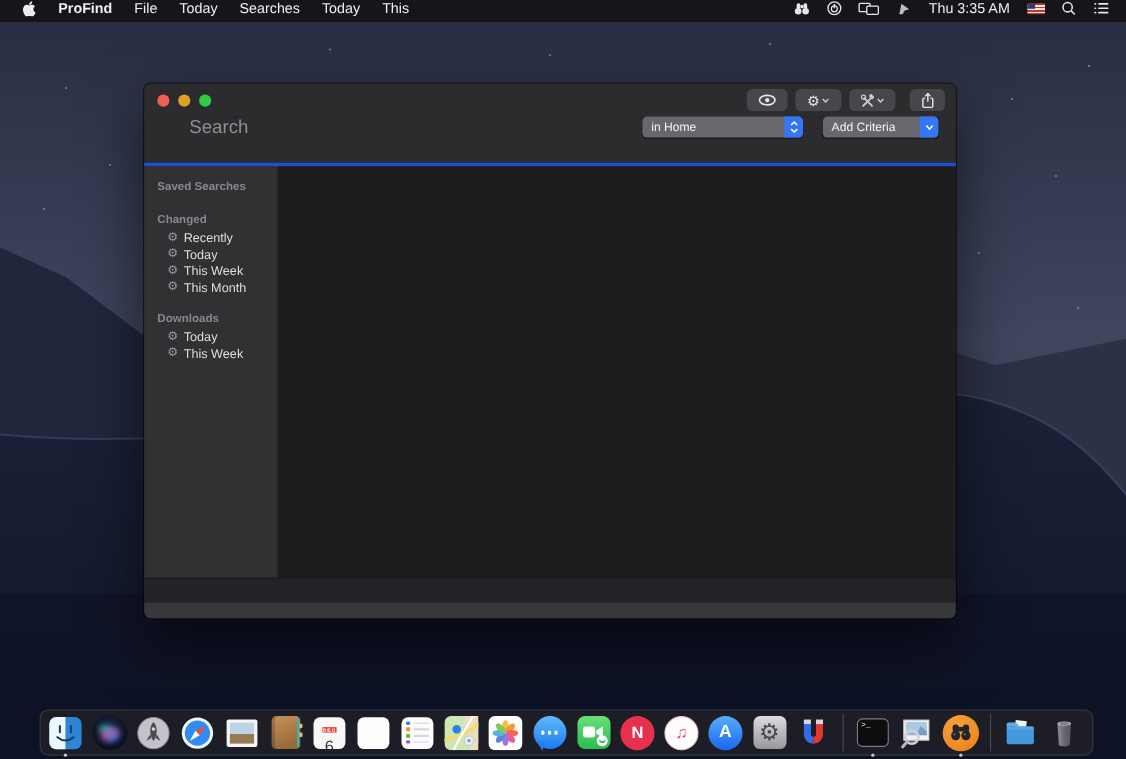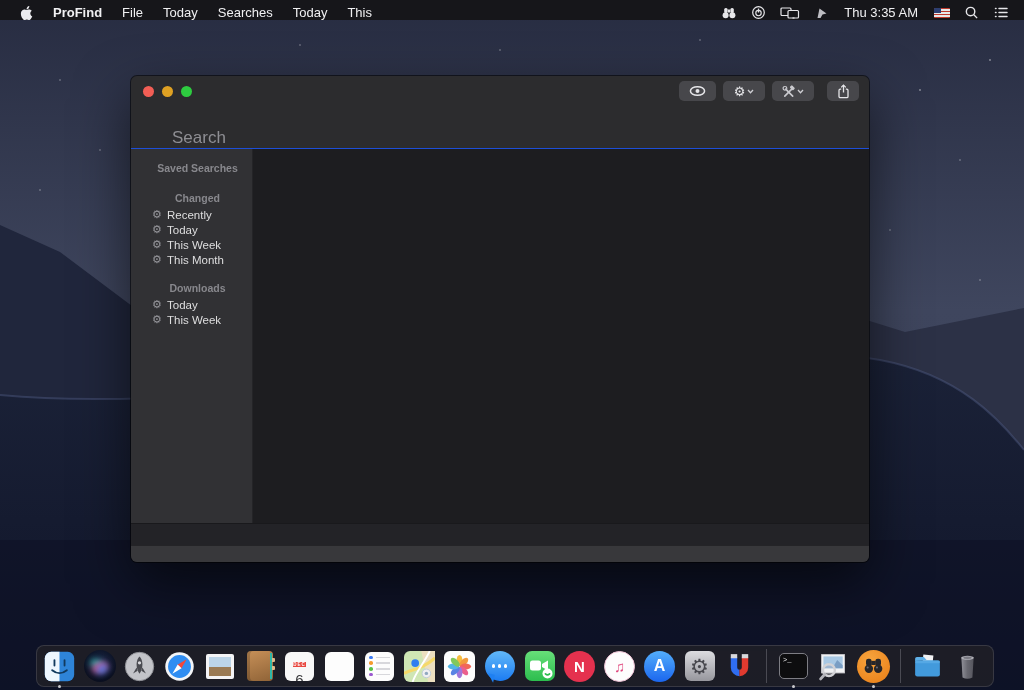--- a/index.html
+++ b/index.html
@@ -2,21 +2,21 @@
 <html><head>
 <meta charset="utf-8">
 <style>
   html,body{margin:0;padding:0;background:#000;}
   .screen{position:relative;width:1024px;height:690px;overflow:hidden;
     font-family:"Liberation Sans",sans-serif;background:#333a52;}
   .wallpaper{position:absolute;inset:0;z-index:0;}
 
   
   .menubar{position:absolute;left:0;top:0;width:100%;height:20px;z-index:30;
-    background:rgba(21,21,24,0.95);display:flex;align-items:flex-end;color:#f0f0f2;font-size:13px;}
+    background:rgba(21,21,24,0.95);display:flex;align-items:flex-start;color:#f0f0f2;font-size:13px;}
   .mb-left{display:flex;align-items:center;gap:0;padding-left:10px;}
   .mb-apple{padding:0 10px;display:flex;align-items:center;}
   .mb-app{font-weight:bold;padding:0 10px;}
   .mb-item{padding:0 10px;}
   .mb-right{margin-left:auto;display:flex;align-items:center;gap:0;padding-right:8px;}
   .mb-ic{padding:0 7px;display:flex;align-items:center;}
   .mb-clock{padding:0 9px;font-size:13px;}
   .flag{width:16px;height:10px;position:relative;background:repeating-linear-gradient(#c0392b 0 1.5px,#e8e8e8 1.5px 3px);border-radius:1px;overflow:hidden;}
   .flag i{position:absolute;left:0;top:0;width:7px;height:5.5px;background:#2c3e70;}
 
@@ -25,34 +25,34 @@
     border-radius:6px;overflow:hidden;background:#1d1d20;
     box-shadow:0 22px 55px rgba(0,0,0,0.6),0 0 0 1px rgba(0,0,0,0.55);}
   .titlebar{height:30px;background:#2c2c2e;display:flex;align-items:center;position:relative;}
   .tl{display:flex;gap:8px;margin-left:12px;}
   .tl i{width:11px;height:11px;border-radius:50%;}
   .toolbar{margin-left:auto;margin-right:10px;display:flex;align-items:center;gap:7px;}
   .tbtn{height:20px;background:#47474b;border-radius:5px;display:flex;align-items:center;justify-content:center;gap:2px;padding:0 7px;}
   .tbtn .gearglyph{font-size:13px;color:#e6e6e9;line-height:1;}
   .chev{display:flex;}
 
-  .searchhead{height:42px;background:#2c2c2e;display:flex;align-items:flex-end;border-bottom:1px solid #1d4ed8;position:relative;}
+  .searchhead{height:42px;background:#2c2c2e;display:flex;align-items:flex-start;border-bottom:3px solid #1d4ed8;position:relative;}
   .searchtitle{margin-left:41px;font-size:17px;color:#8e8e93;}
   .popups{position:absolute;right:16px;display:flex;gap:18px;align-items:center;}
   .popup{height:19px;background:#67676c;border-radius:4px;display:flex;align-items:center;
     color:#f4f4f6;font-size:11px;box-shadow:0 0.5px 1px rgba(0,0,0,0.4);}
   .popup .lbl{padding:0 8px;white-space:nowrap;}
   .popup .cap{width:17px;height:19px;background:#3576f6;border-radius:0 4px 4px 0;margin-left:auto;
     display:flex;flex-direction:column;align-items:center;justify-content:center;}
   .popup.scope{width:146px;}
   .popup.addc{width:105px;}
 
   .winbody{display:flex;height:374px;}
   .sidebar{width:122px;background:#313134;border-right:1px solid #242427;padding-top:10px;box-sizing:border-box;}
-  .sb-h{color:#88888d;font-size:10.5px;font-weight:bold;padding:3px 0 3px 12px;text-align:center;}
+  .sb-h{color:#88888d;font-size:10.5px;font-weight:bold;padding:3px 0 3px 12px;}
   .sb-sec{margin-top:12px;}
   .sb-row{display:flex;align-items:center;gap:4px;padding:1.5px 0 1.5px 20px;color:#dededf;font-size:11.5px;}
   .sb-gear{color:#97979c;font-size:11px;line-height:1;width:12px;text-align:center;}
   .content{flex:1;background:#1d1d20;}
   .bottomstrip{height:21px;background:#232327;border-top:1px solid #19191c;}
   .statusbar{height:18px;background:#38383b;border-top:1px solid #242427;}
 
   
   .dock{position:absolute;left:36px;top:645px;width:958px;height:42px;z-index:30;
     background:rgba(32,32,38,0.86);border:1px solid rgba(130,130,140,0.28);border-radius:8px;
@@ -240,20 +240,39 @@
               <path d="M4.2,5.2 H3.2 a1.2,1.2 0 0 0 -1.2,1.2 v6 a1.2,1.2 0 0 0 1.2,1.2 h6.6 a1.2,1.2 0 0 0 1.2,-1.2 v-6 a1.2,1.2 0 0 0 -1.2,-1.2 h-1" fill="none" stroke="#e6e6e9" stroke-width="1.3"></path>
               <line x1="6.5" y1="1.2" x2="6.5" y2="8.5" stroke="#e6e6e9" stroke-width="1.3"></line>
               <polyline points="4.2,3.4 6.5,1.1 8.8,3.4" fill="none" stroke="#e6e6e9" stroke-width="1.3"></polyline>
             </svg>
         </span>
       </div>
     </div>
 
     <div class="searchhead">
       <span class="searchtitle">Search</span>
+      <div class="popups">
+        <span class="popup scope">
+          <span class="lbl">in Home</span>
+          <span class="cap">
+            <svg width="8" height="11" viewBox="0 0 8 11">
+                <polyline points="1.2,3.6 4,1 6.8,3.6" fill="none" stroke="#fff" stroke-width="1.4"></polyline>
+                <polyline points="1.2,7.4 4,10 6.8,7.4" fill="none" stroke="#fff" stroke-width="1.4"></polyline>
+              </svg>
+          </span>
+        </span>
+        <span class="popup addc">
+          <span class="lbl">Add Criteria</span>
+          <span class="cap">
+            <svg width="8" height="6" viewBox="0 0 8 6">
+                <polyline points="1.2,1.2 4,4.4 6.8,1.2" fill="none" stroke="#fff" stroke-width="1.4"></polyline>
+              </svg>
+          </span>
+        </span>
+      </div>
     </div>
 
     <div class="winbody">
       <div class="sidebar">
         <div class="sb-h">Saved Searches</div>
         <div class="sb-sec">
           <div class="sb-h">Changed</div>
           <div class="sb-row">
               <span class="sb-gear">⚙</span>
               <span>Recently</span>

